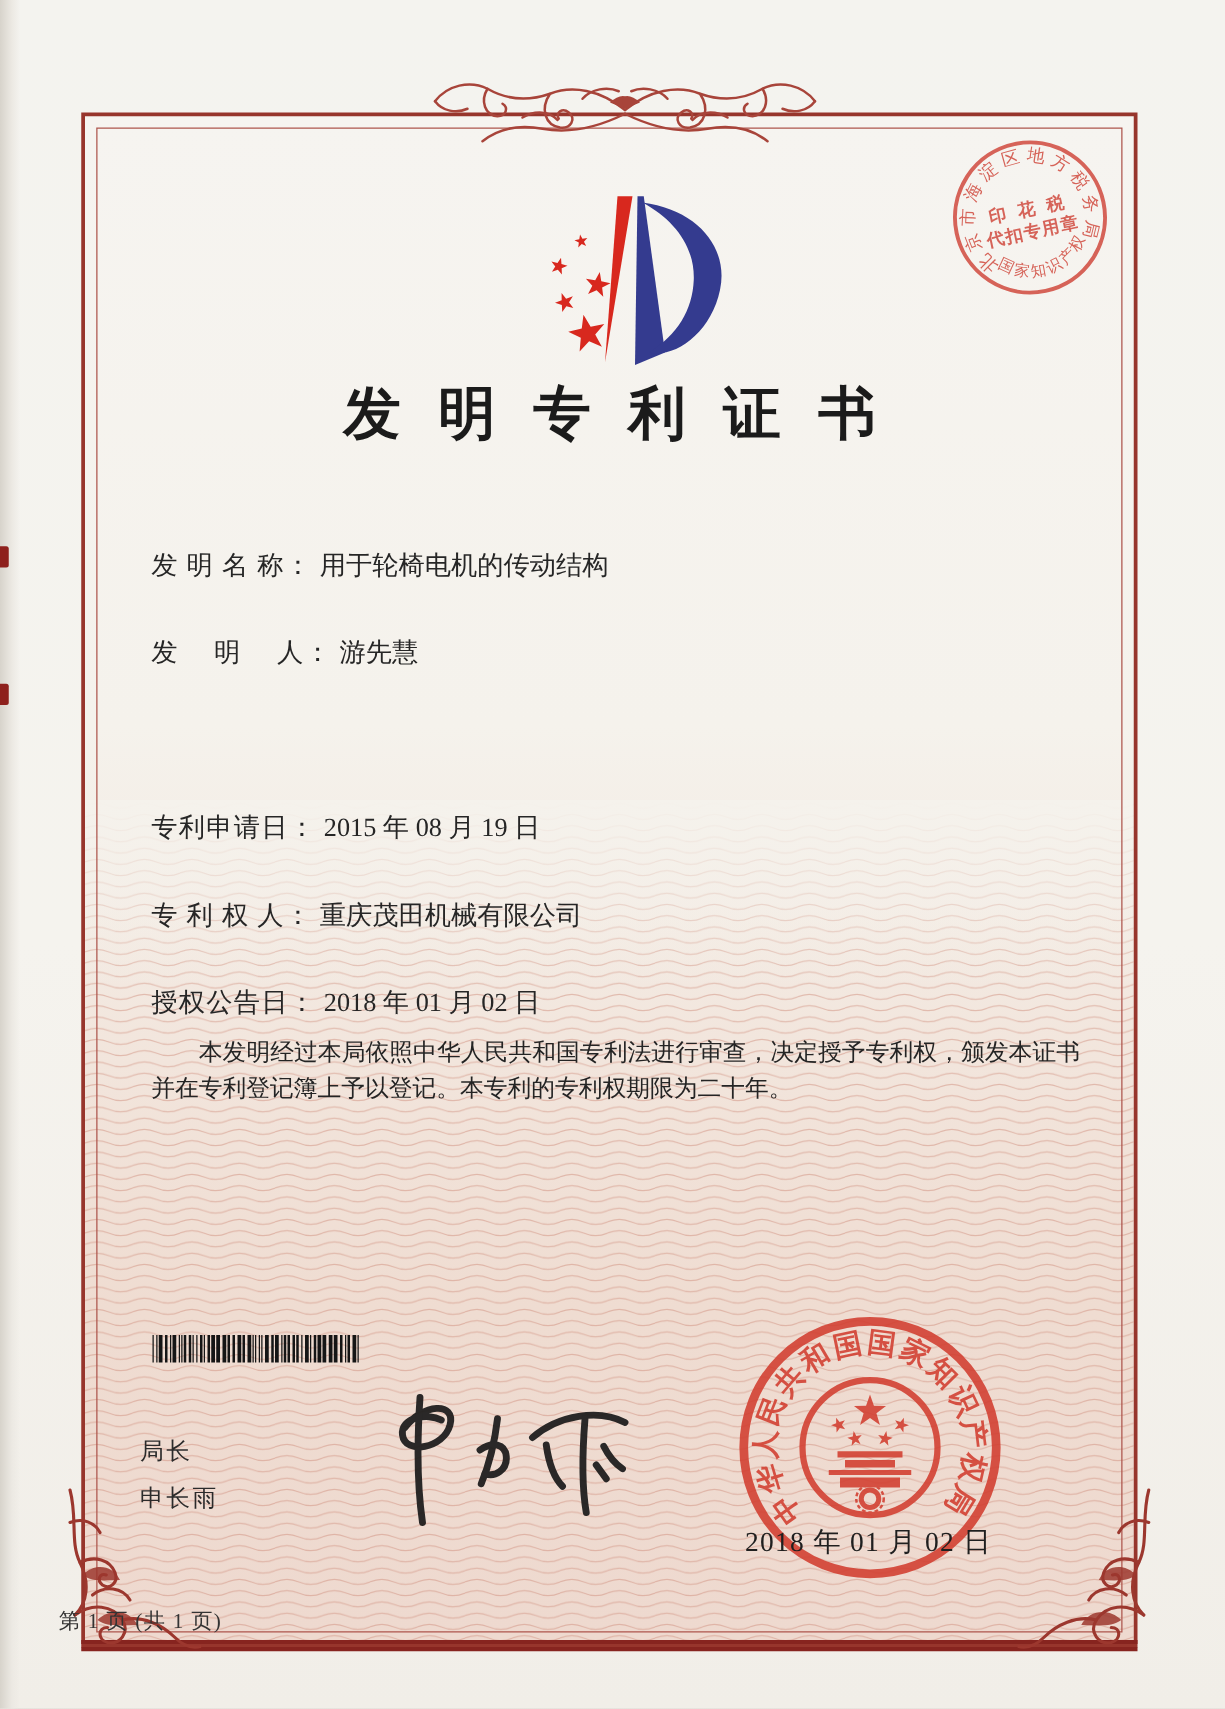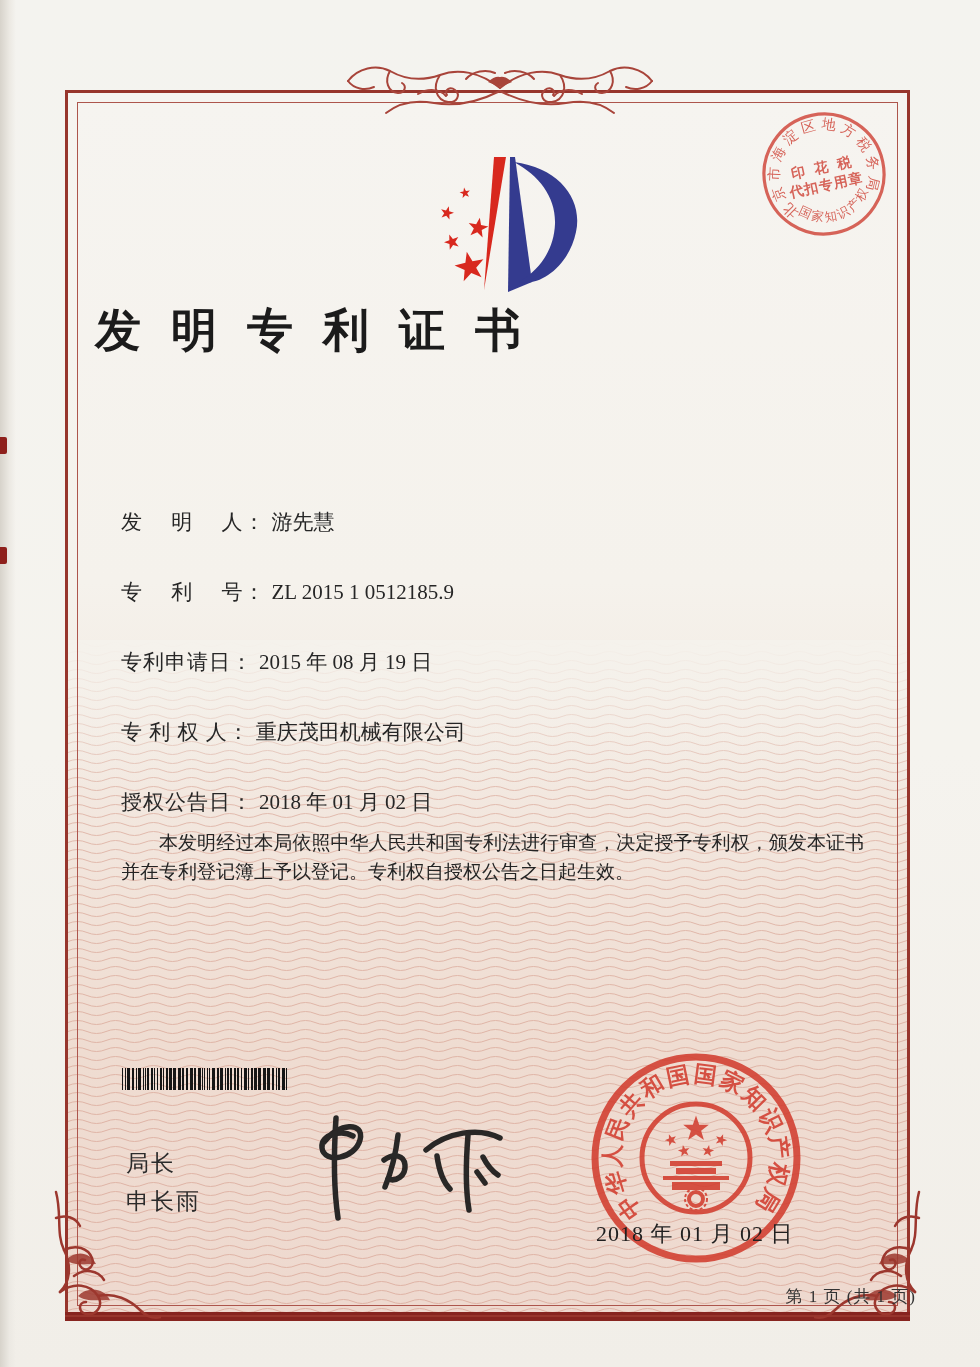--- a/index.html
+++ b/index.html
@@ -17,33 +17,33 @@
   .waves{left:68px;top:640px;width:839px;height:675px;opacity:.5;}
   .wave-fade{left:68px;top:640px;width:839px;height:150px;
         background:linear-gradient(180deg,#f5f2ec 0%,rgba(245,242,236,0) 100%);}
   
   .frame{left:65px;top:90px;width:845px;height:1228px;border:3px solid #97352c;box-sizing:border-box;}
   .frame-inner{left:77px;top:102px;width:821px;height:1204px;border:1px solid #ad554c;box-sizing:border-box;}
   .frame-bottom{left:65px;top:1312px;width:845px;height:9px;
         background:linear-gradient(180deg,#87241f 0 3px,rgba(0,0,0,0) 3px 5.5px,#87241f 5.5px 9px);}
   
   .cert-no{left:95px;top:166px;font-size:20px;color:#3a3a3a;letter-spacing:3px;}
-  .title{left:65px;width:845px;top:300px;font-size:46px;font-weight:600;
+  .title{left:65px;width:845px;top:300px;text-align:center;font-size:46px;font-weight:600;
         color:#1b1b1b;letter-spacing:30px;text-indent:30px;white-space:nowrap;}
   .field{left:121px;width:740px;font-size:21px;color:#262626;white-space:nowrap;}
   .field .lab{letter-spacing:1px;}
   .field .val{margin-left:6px;}
   .body-text{left:121px;top:828px;width:743px;font-size:19px;line-height:29px;color:#242424;text-align:justify;}
   .body-text p{margin:0;text-indent:2em;}
   .barcode{left:122px;top:1068px;width:246px;height:22px;font-size:0;}
   .barcode span{display:inline-block;height:100%;background:#151515;}
-  .sig-label{left:126px;font-family:"Liberation Sans","DejaVu Sans",sans-serif;
-        font-size:23px;font-weight:500;color:#2b2b2b;letter-spacing:2px;}
+  .sig-label{left:112px;font-family:"Liberation Sans","DejaVu Sans",sans-serif;
+        font-size:19px;font-weight:500;color:#2b2b2b;letter-spacing:2px;}
   .seal-date{left:596px;top:1219px;font-size:22px;color:#1f1f1f;letter-spacing:1px;white-space:nowrap;}
-  .footer{left:65px;width:851px;top:1285px;text-align:right;font-size:17px;color:#333;letter-spacing:1px;}
+  .footer{left:47px;width:851px;top:1285px;text-align:left;font-size:17px;color:#333;letter-spacing:1px;}
   .tax-stamp{left:758px;top:108px;transform:rotate(-12deg);opacity:.82;}
   .big-seal{left:588px;top:1050px;opacity:.87;}
   .seal-font{font-family:"Liberation Serif","DejaVu Serif",serif;}
 </style>
 </head>
 <body>
 
 <div class="page">
 
   <div class="abs paper-edge"></div>
@@ -128,38 +128,38 @@
     </text>
     <text class="seal-font" x="0" y="-2" text-anchor="middle" fill="#cf4438" font-size="14" font-weight="bold" letter-spacing="3">印 花 税</text>
     <text class="seal-font" x="0" y="16" text-anchor="middle" fill="#cf4438" font-size="14" font-weight="bold" letter-spacing="1">代扣专用章</text>
     <text class="seal-font" fill="#cf4438" font-size="12.5" letter-spacing="2">
       <textPath href="#taxArcBot" startOffset="16" textLength="100" lengthAdjust="spacingAndGlyphs">国家知识产权局</textPath>
     </text>
   </svg>
 
   <div class="abs title">发明专利证书</div>
 
+  <div class="abs field" style="top:438px">
+    <span class="lab">发 明 名 称：</span><span class="val">用于轮椅电机的传动结构</span>
+  </div>
   <div class="abs field" style="top:508px">
     <span class="lab">发　 明　 人：</span><span class="val">游先慧</span>
   </div>
-  <div class="abs field" style="top:578px">
-    <span class="lab">专　 利　 号：</span><span class="val">ZL 2015 1 0512185.9</span>
-  </div>
   <div class="abs field" style="top:648px">
     <span class="lab">专利申请日：</span><span class="val">2015 年 08 月 19 日</span>
   </div>
   <div class="abs field" style="top:718px">
     <span class="lab">专 利 权 人：</span><span class="val">重庆茂田机械有限公司</span>
   </div>
   <div class="abs field" style="top:788px">
     <span class="lab">授权公告日：</span><span class="val">2018 年 01 月 02 日</span>
   </div>
 
   <div class="abs body-text">
-    <p>本发明经过本局依照中华人民共和国专利法进行审查，决定授予专利权，颁发本证书并在专利登记簿上予以登记。专利权自授权公告之日起生效。</p>
+    <p>本发明经过本局依照中华人民共和国专利法进行审查，决定授予专利权，颁发本证书并在专利登记簿上予以登记。本专利的专利权期限为二十年。</p>
   </div>
 
   <div class="abs barcode"><span style="width: 1px; margin-right: 2px;"></span><span style="width: 1px; margin-right: 1px;"></span><span style="width: 3px; margin-right: 2px;"></span><span style="width: 2px; margin-right: 2px;"></span><span style="width: 1px; margin-right: 1px;"></span><span style="width: 3px; margin-right: 2px;"></span><span style="width: 1px; margin-right: 1px;"></span><span style="width: 1px; margin-right: 1px;"></span><span style="width: 2px; margin-right: 2px;"></span><span style="width: 2px; margin-right: 1px;"></span><span style="width: 1px; margin-right: 2px;"></span><span style="width: 1px; margin-right: 2px;"></span><span style="width: 2px; margin-right: 1px;"></span><span style="width: 1px; margin-right: 2px;"></span><span style="width: 2px; margin-right: 1px;"></span><span style="width: 3px; margin-right: 1px;"></span><span style="width: 3px; margin-right: 2px;"></span><span style="width: 3px; margin-right: 1px;"></span><span style="width: 2px; margin-right: 2px;"></span><span style="width: 2px; margin-right: 2px;"></span><span style="width: 3px; margin-right: 1px;"></span><span style="width: 2px; margin-right: 2px;"></span><span style="width: 3px; margin-right: 1px;"></span><span style="width: 1px; margin-right: 1px;"></span><span style="width: 1px; margin-right: 2px;"></span><span style="width: 1px; margin-right: 1px;"></span><span style="width: 1px; margin-right: 2px;"></span><span style="width: 3px; margin-right: 2px;"></span><span style="width: 2px; margin-right: 1px;"></span><span style="width: 3px; margin-right: 2px;"></span><span style="width: 1px; margin-right: 1px;"></span><span style="width: 2px; margin-right: 1px;"></span><span style="width: 2px; margin-right: 2px;"></span><span style="width: 2px; margin-right: 1px;"></span><span style="width: 2px; margin-right: 2px;"></span><span style="width: 1px; margin-right: 2px;"></span><span style="width: 3px; margin-right: 1px;"></span><span style="width: 1px; margin-right: 2px;"></span><span style="width: 2px; margin-right: 1px;"></span><span style="width: 3px; margin-right: 1px;"></span><span style="width: 3px; margin-right: 2px;"></span><span style="width: 3px; margin-right: 1px;"></span><span style="width: 3px; margin-right: 2px;"></span><span style="width: 2px; margin-right: 2px;"></span><span style="width: 1px; margin-right: 1px;"></span><span style="width: 2px; margin-right: 2px;"></span><span style="width: 3px; margin-right: 1px;"></span><span style="width: 1px; margin-right: 1px;"></span></div>
 
   <div class="abs sig-label" style="top:1148px">局长</div>
   <div class="abs sig-label" style="top:1186px">申长雨</div>
   <svg class="abs" style="left:272px;top:1108px" width="240" height="115" viewBox="0 0 240 115">
     <g stroke="#191919" stroke-width="5.5" fill="none" stroke-linecap="round" opacity=".92">
       <path d="M52,34 C66,15 93,13 88,32 C83,51 52,56 50,40 C48,26 70,22 81,28"></path>
       <path d="M64,10 C62,40 61,76 66,110"></path>

